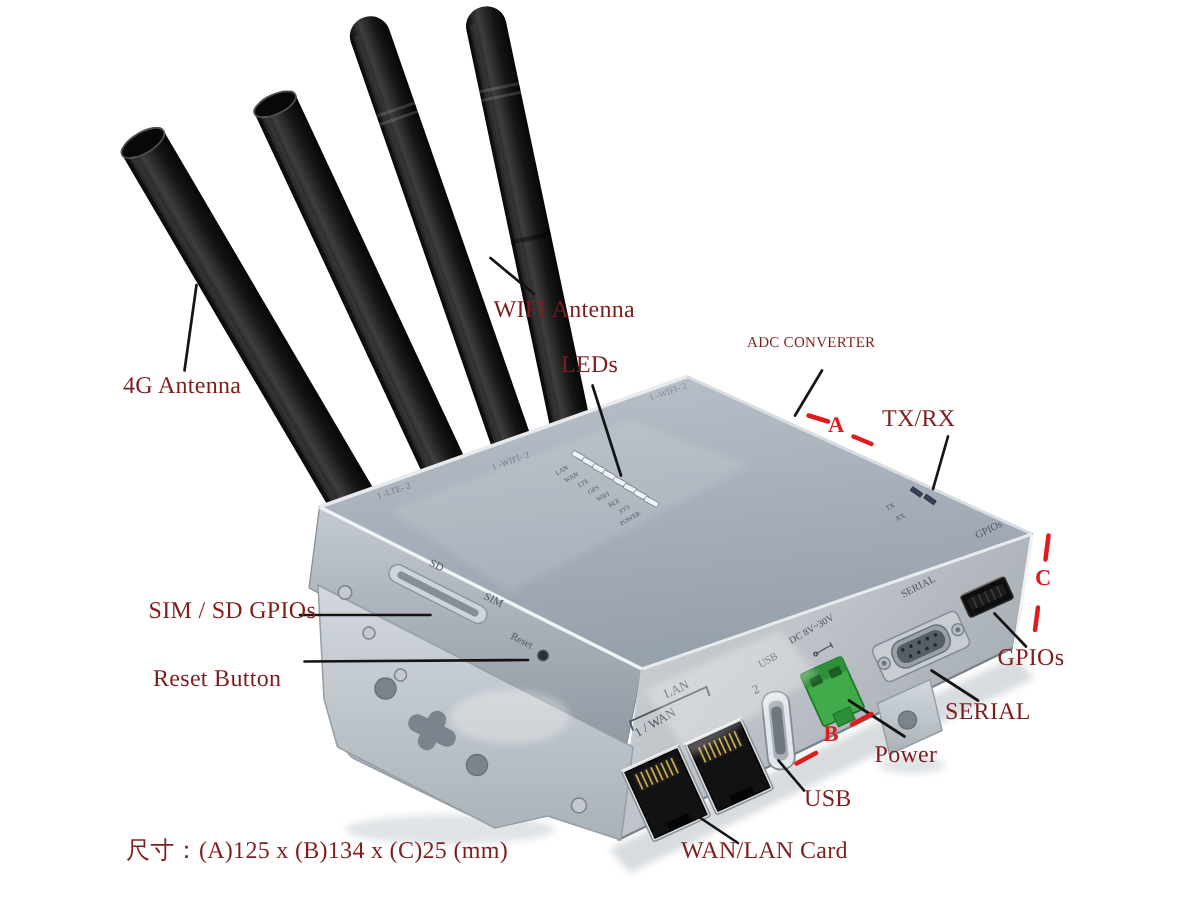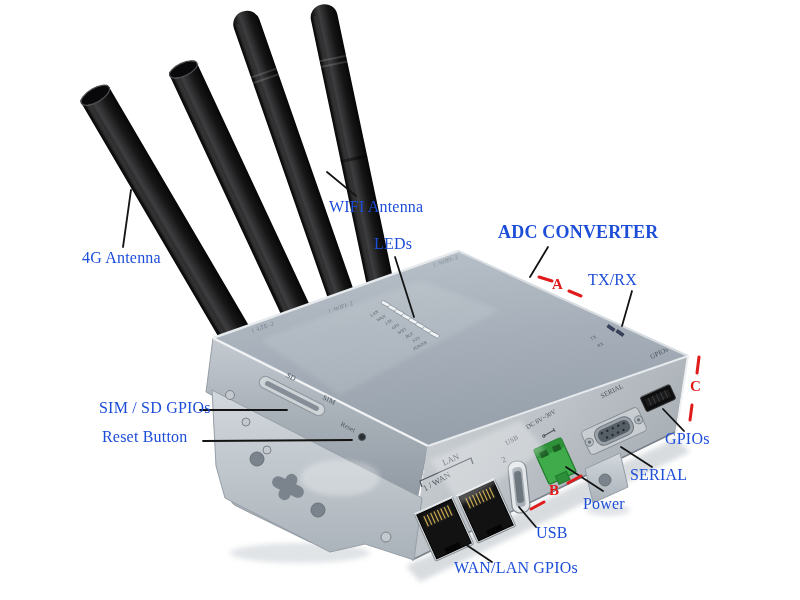--- a/index.html
+++ b/index.html
@@ -1,20 +1,20 @@
 <!DOCTYPE html>
 <html><head>
 <meta charset="utf-8">
 <style>
   html,body{margin:0;padding:0;background:#fff;}
   .stage{position:relative;width:800px;height:600px;background:#ffffff;overflow:hidden;
          font-family:"Liberation Serif",serif;}
   .stage svg{position:absolute;left:0;top:0;}
-  .lbl{position:absolute;color:#1d4ed8;font-size:16px;line-height:1.1;white-space:nowrap;letter-spacing:.2px;}
-  .lbl.small{font-size:18px;font-weight:bold;}
+  .lbl{position:absolute;color:#7f1d1d;font-size:16px;line-height:1.1;white-space:nowrap;letter-spacing:.2px;}
+  .lbl.small{font-size:10px;}
   .red-letter{position:absolute;color:#e01b1b;font-weight:bold;font-size:15px;line-height:1;}
 </style>
 </head>
 <body>
 
 <div class="stage">
 <svg viewBox="0 0 800 600" width="800" height="600">
   <defs>
     <linearGradient id="gTop" x1="0" y1="0" x2="0.25" y2="1">
       <stop offset="0" stop-color="#bac2ca"></stop>
@@ -284,23 +284,24 @@
         </g>
   </g>
 </svg>
 
 <div class="lbl" style="left:82px;top:249px;">4G Antenna</div>
 <div class="lbl" style="left:329px;top:198px;">WIFI Antenna</div>
 <div class="lbl" style="left:374px;top:235px;text-align:right;">LEDs</div>
 <div class="lbl small" style="left:498px;top:223px;">ADC CONVERTER</div>
 <div class="lbl" style="left:588px;top:271px;">TX/RX</div>
 <div class="lbl" style="left:99px;top:399px;">SIM / SD GPIOs</div>
-<div class="lbl" style="left:102px;top:428px;">Reset Button</div>
+<div class="lbl" style="left:102px;top:444px;">Reset Button</div>
 <div class="lbl" style="left:665px;top:430px;">GPIOs</div>
 <div class="lbl" style="left:630px;top:466px;">SERIAL</div>
 <div class="lbl" style="left:583px;top:495px;">Power</div>
 <div class="lbl" style="left:536px;top:524px;">USB</div>
-<div class="lbl" style="left:454px;top:559px;">WAN/LAN GPIOs</div>
+<div class="lbl" style="left:454px;top:559px;">WAN/LAN Card</div>
+<div class="lbl" style="left:84px;top:559px;">尺寸：(A)125 x (B)134 x (C)25 (mm)</div>
 
 <span class="red-letter" style="left:552px;top:277px;">A</span>
 <span class="red-letter" style="left:549px;top:483px;">B</span>
 <span class="red-letter" style="left:690px;top:379px;">C</span>
 </div>
 
 </body></html>

